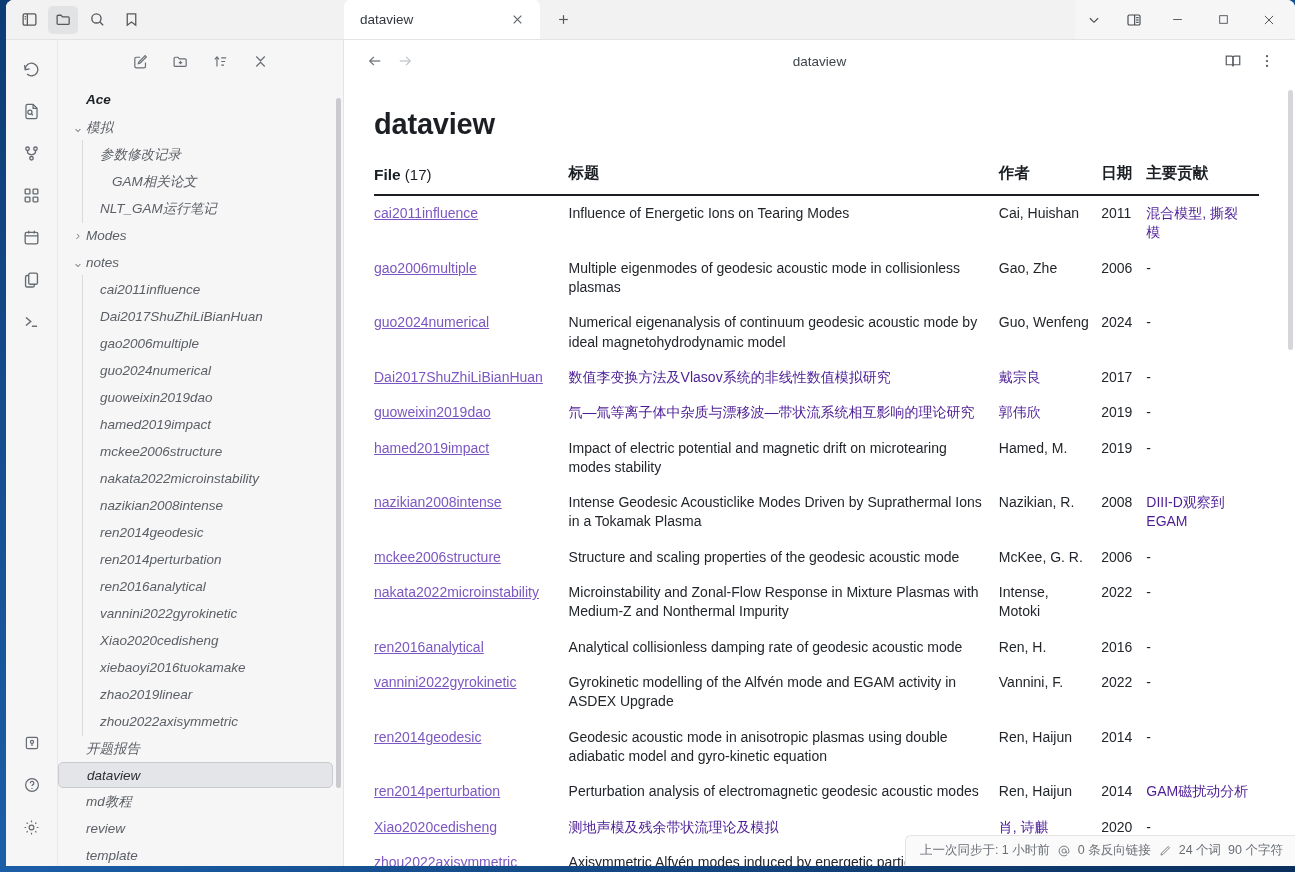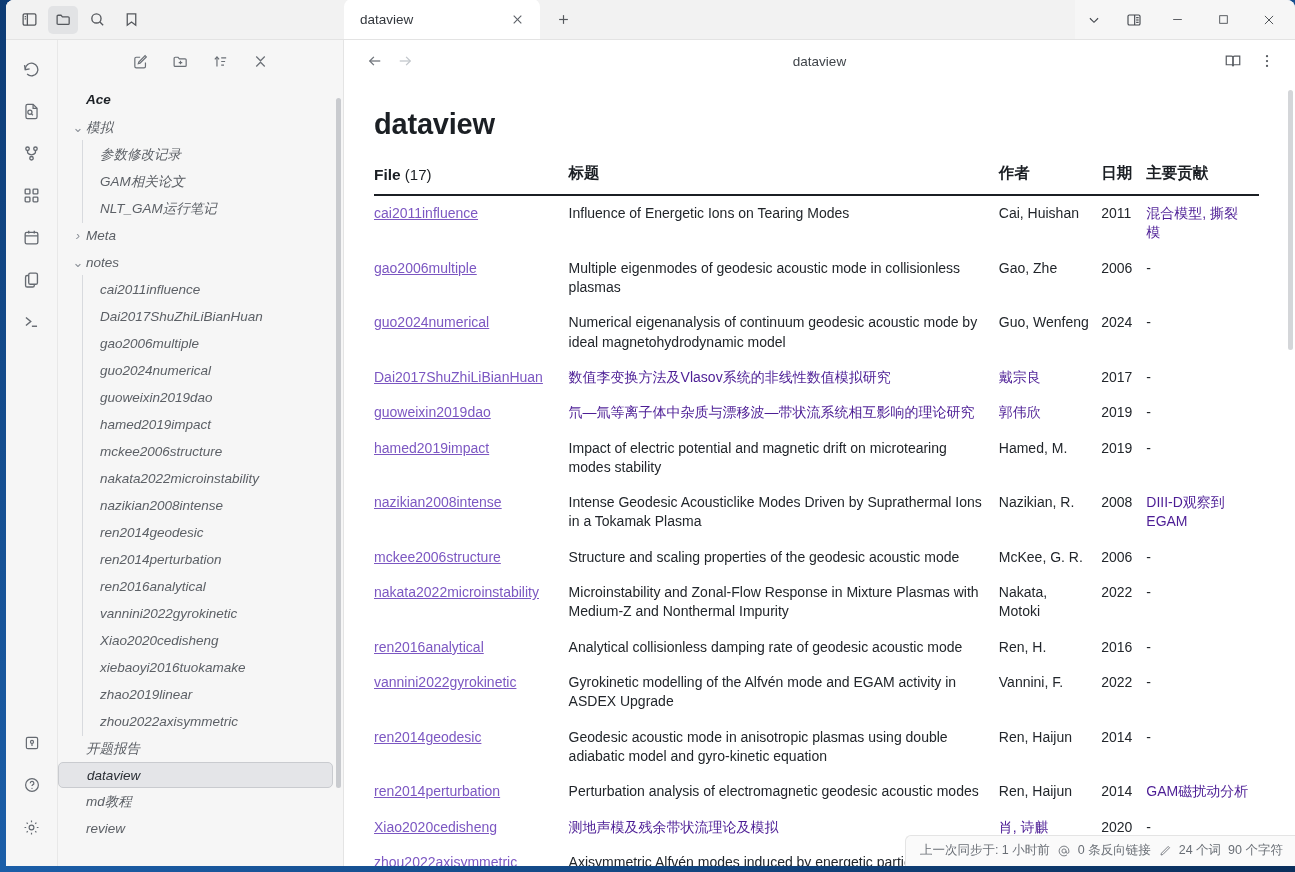--- a/index.html
+++ b/index.html
@@ -414,28 +414,28 @@
 
       <div class="tree-item vault">Ace</div>
           <div class="tree-item lvl0">
             <span class="chev" style="line-height: 0.6; font-size: 13px;">⌄</span>
             <span>模拟</span>
           </div>
           <div class="tree-item lvl1 tree-child">
             <span style="margin-left: 2px;">参数修改记录</span>
           </div>
           <div class="tree-item lvl1 tree-child">
-            <span style="margin-left: 2px;">GAM相关论文</span>
+            <span style="margin-left: 14px;">GAM相关论文</span>
           </div>
           <div class="tree-item lvl1 tree-child">
             <span style="margin-left: 2px;">NLT_GAM运行笔记</span>
           </div>
           <div class="tree-item lvl0">
             <span class="chev" style="font-size: 13px;">›</span>
-            <span>Meta</span>
+            <span>Modes</span>
           </div>
           <div class="tree-item lvl0">
             <span class="chev" style="line-height: 0.6; font-size: 13px;">⌄</span>
             <span>notes</span>
           </div>
           <div class="tree-item lvl1 tree-child">
             <span style="margin-left: 2px;">cai2011influence</span>
           </div>
           <div class="tree-item lvl1 tree-child">
             <span style="margin-left: 2px;">Dai2017ShuZhiLiBianHuan</span>
@@ -493,20 +493,24 @@
             <span class="chev"></span>
             <span>dataview</span>
           </div>
           <div class="tree-item lvl0">
             <span class="chev"></span>
             <span>md教程</span>
           </div>
           <div class="tree-item lvl0">
             <span class="chev"></span>
             <span>review</span>
+          </div>
+          <div class="tree-item lvl0">
+            <span class="chev"></span>
+            <span>template</span>
           </div>
         </div>
       <div class="scrollbar-v"></div>
     </div>
 
     <div class="main">
       <div class="view-header">
         <div class="nav-arrow">
           <svg width="18" height="18" viewBox="0 0 24 24" fill="none" stroke="currentColor" stroke-width="1.7">
             <line x1="19" y1="12" x2="5" y2="12"></line>
@@ -610,21 +614,21 @@
               <tr>
                 <td><a class="flink">mckee2006structure</a></td>
                 <td>Structure and scaling properties of the geodesic acoustic mode</td>
                 <td>McKee, G. R.</td>
                 <td>2006</td>
                 <td>-</td>
               </tr>
               <tr>
                 <td><a class="flink">nakata2022microinstability</a></td>
                 <td>Microinstability and Zonal-Flow Response in Mixture Plasmas with Medium-Z and Nonthermal Impurity</td>
-                <td>Nakata, Motoki</td>
+                <td>Intense, Motoki</td>
                 <td>2022</td>
                 <td>-</td>
               </tr>
               <tr>
                 <td><a class="flink">ren2016analytical</a></td>
                 <td>Analytical collisionless damping rate of geodesic acoustic mode</td>
                 <td>Ren, H.</td>
                 <td>2016</td>
                 <td>-</td>
               </tr>

